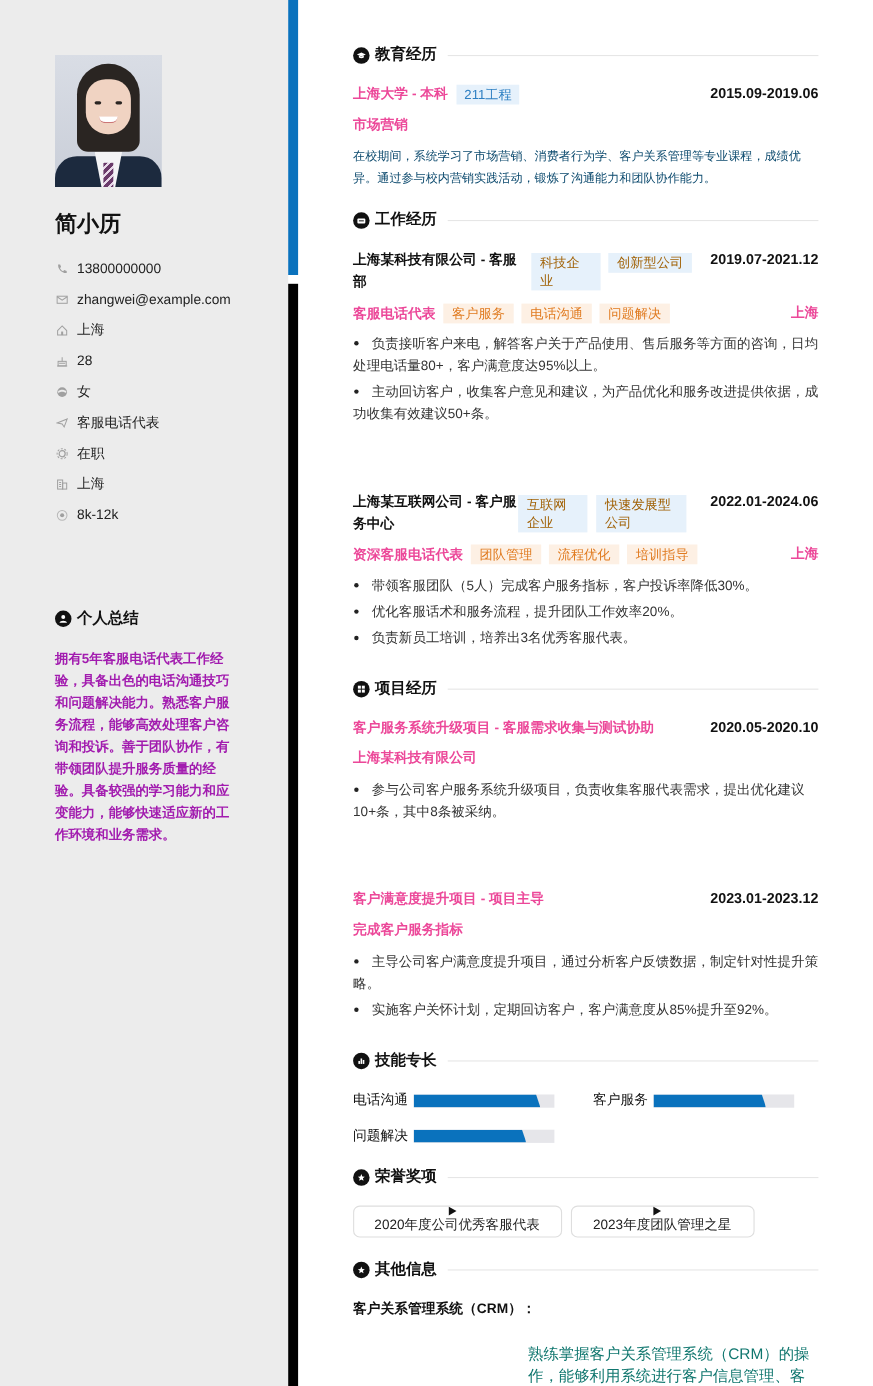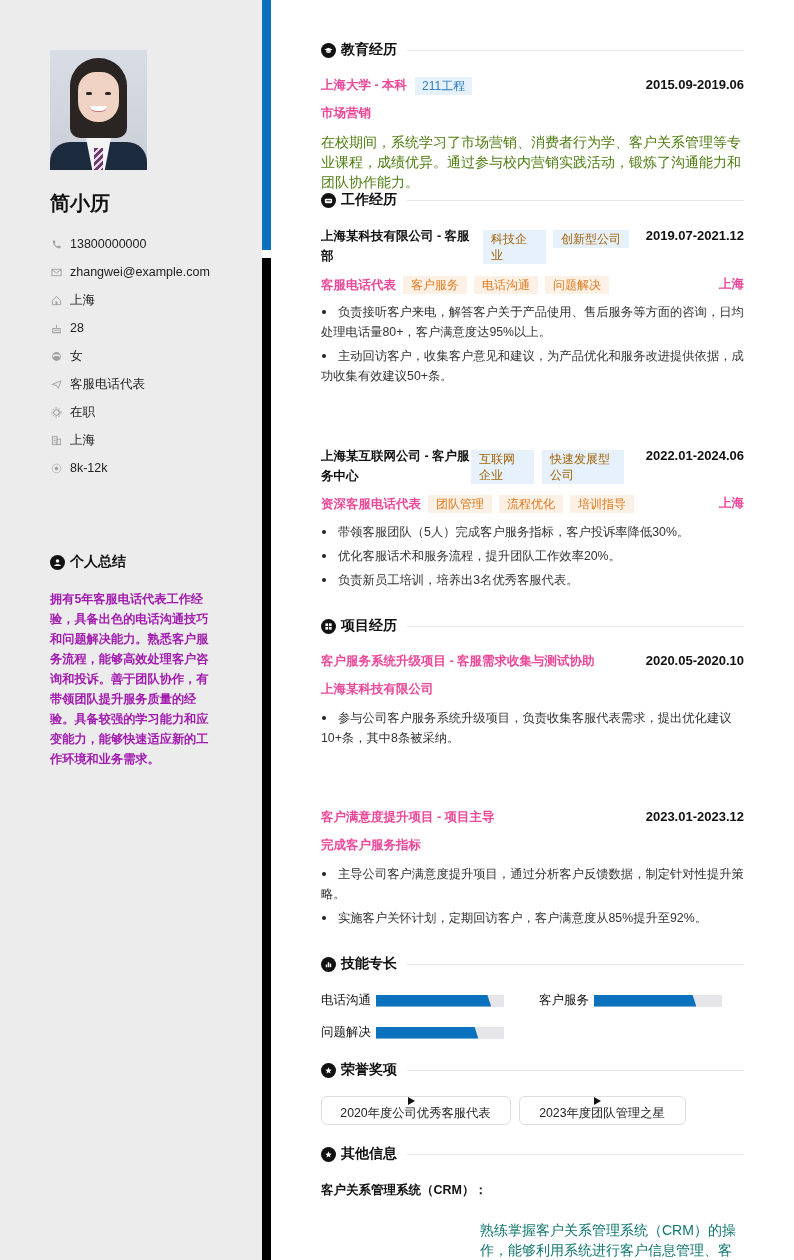--- a/index.html
+++ b/index.html
@@ -38,21 +38,21 @@
   .sec-title .circ svg { width: 9px; height: 9px; }
   .sec-title .line { flex: 1; height: 1px; background: #e6e6e6; margin-left: 10px; }
 
   .row { position: absolute; left: 0; width: 423px; display: flex; justify-content: space-between; font-size: 12.5px; }
   .bold { font-weight: bold; color: #ec4899; }
   .date { font-weight: bold; color: #111; font-size: 13px; white-space: nowrap; }
 
   .tag-blue { display: inline-block; background: #e6f1fb; color: #2d7fc2; font-size: 12px; padding: 1px 7px; line-height: 16px; margin-left: 8px; vertical-align: middle; }
   .tag-orange { display: inline-block; background: #fdf0e4; color: #e07a1f; font-size: 12px; padding: 1px 8px; line-height: 16px; margin-left: 7px; }
 
-  .para { position: absolute; left: 0; width: 423px; font-size: 14px; line-height: 20px; color: #4d7c0f; }
+  .para { position: absolute; left: 0; width: 423px; font-size: 11px; line-height: 20px; color: #0c4a6e; }
   .bullets { position: absolute; left: 0; width: 423px; list-style: none; }
   .bullets li { font-size: 12.3px; line-height: 20px; color: #333; margin-bottom: 4px; position: relative; padding-left: 0; text-indent: 17px; }
   .bullets li::before { content: ""; position: absolute; left: 1px; top: 8px; width: 4px; height: 4px; background: #222; border-radius: 50%; }
 
   .company { position: absolute; left: 0; width: 150px; font-size: 12.5px; font-weight: bold; color: #111; line-height: 20px; }
   .tagbox { position: absolute; background: #e6f1fb; color: #a16207; font-size: 12px; line-height: 16px; padding: 1px 8px; }
 
   .skill { position: absolute; display: flex; align-items: center; font-size: 12.5px; color: #111; }
   .skill .lbl { width: 55px; }
   .skill .track { width: 128px; height: 12px; background: #e6e6ea; position: relative; overflow: hidden; }

